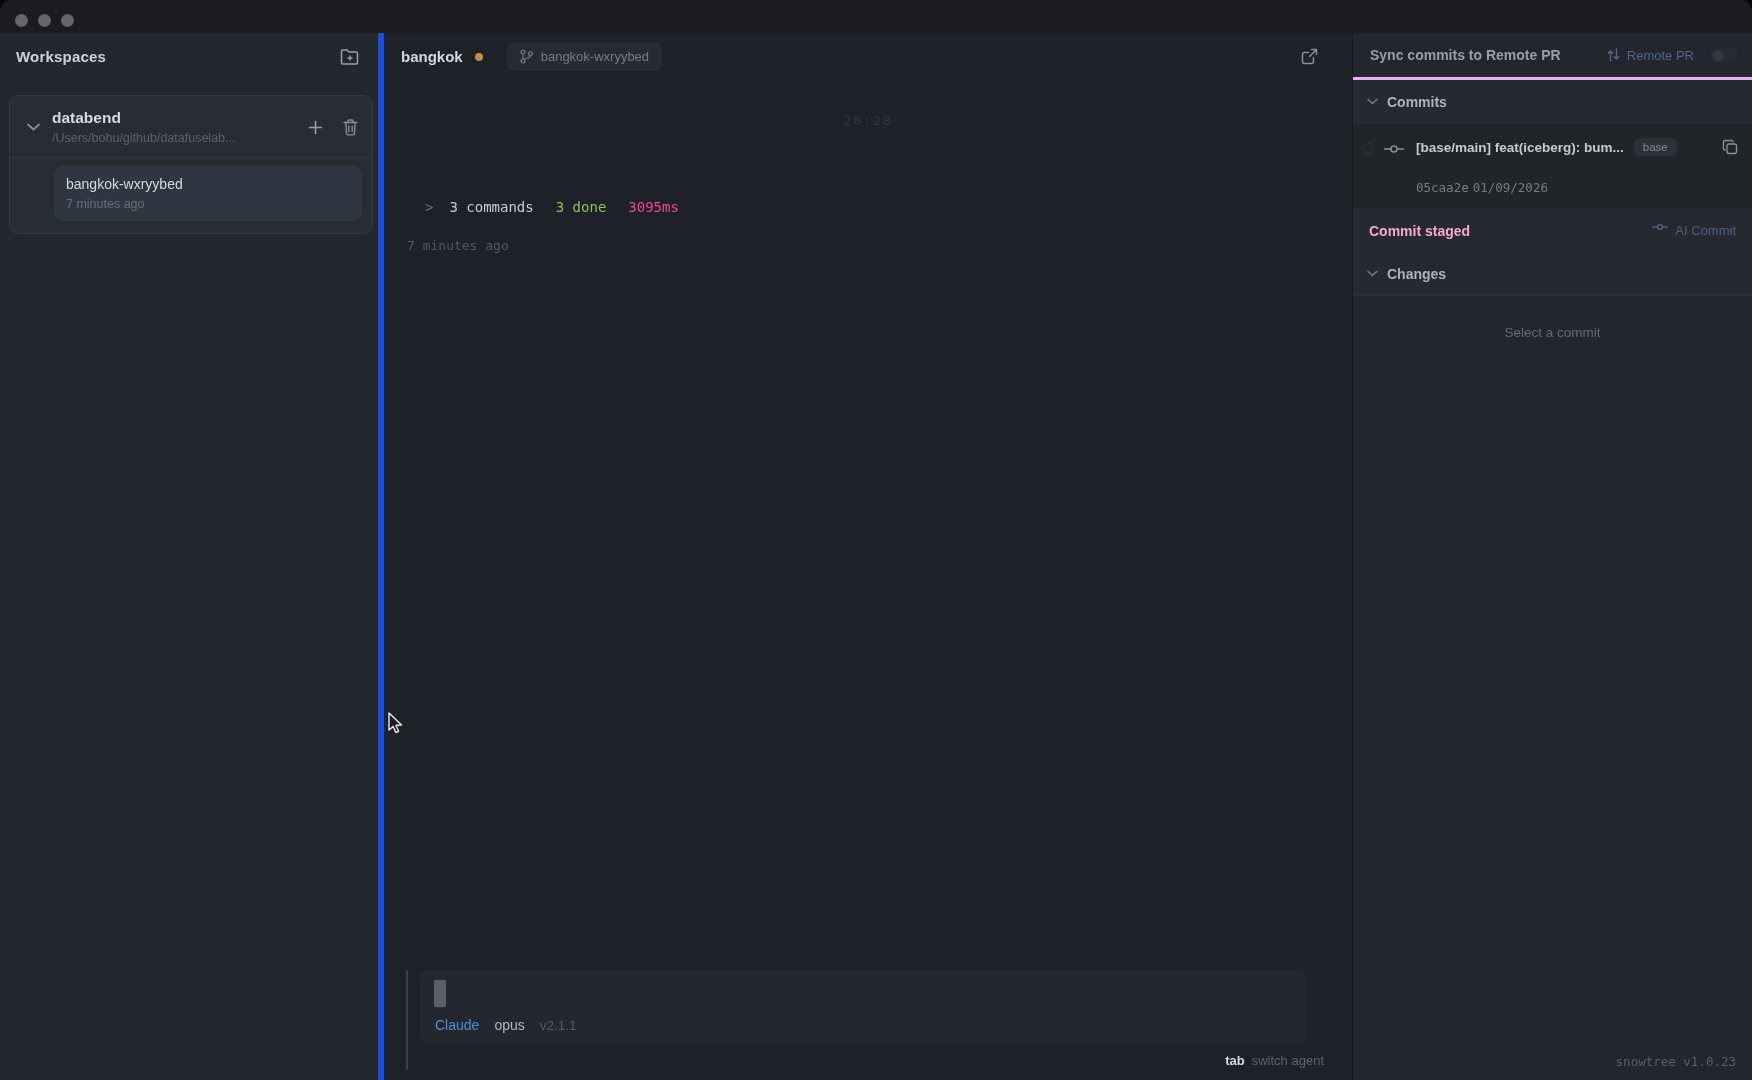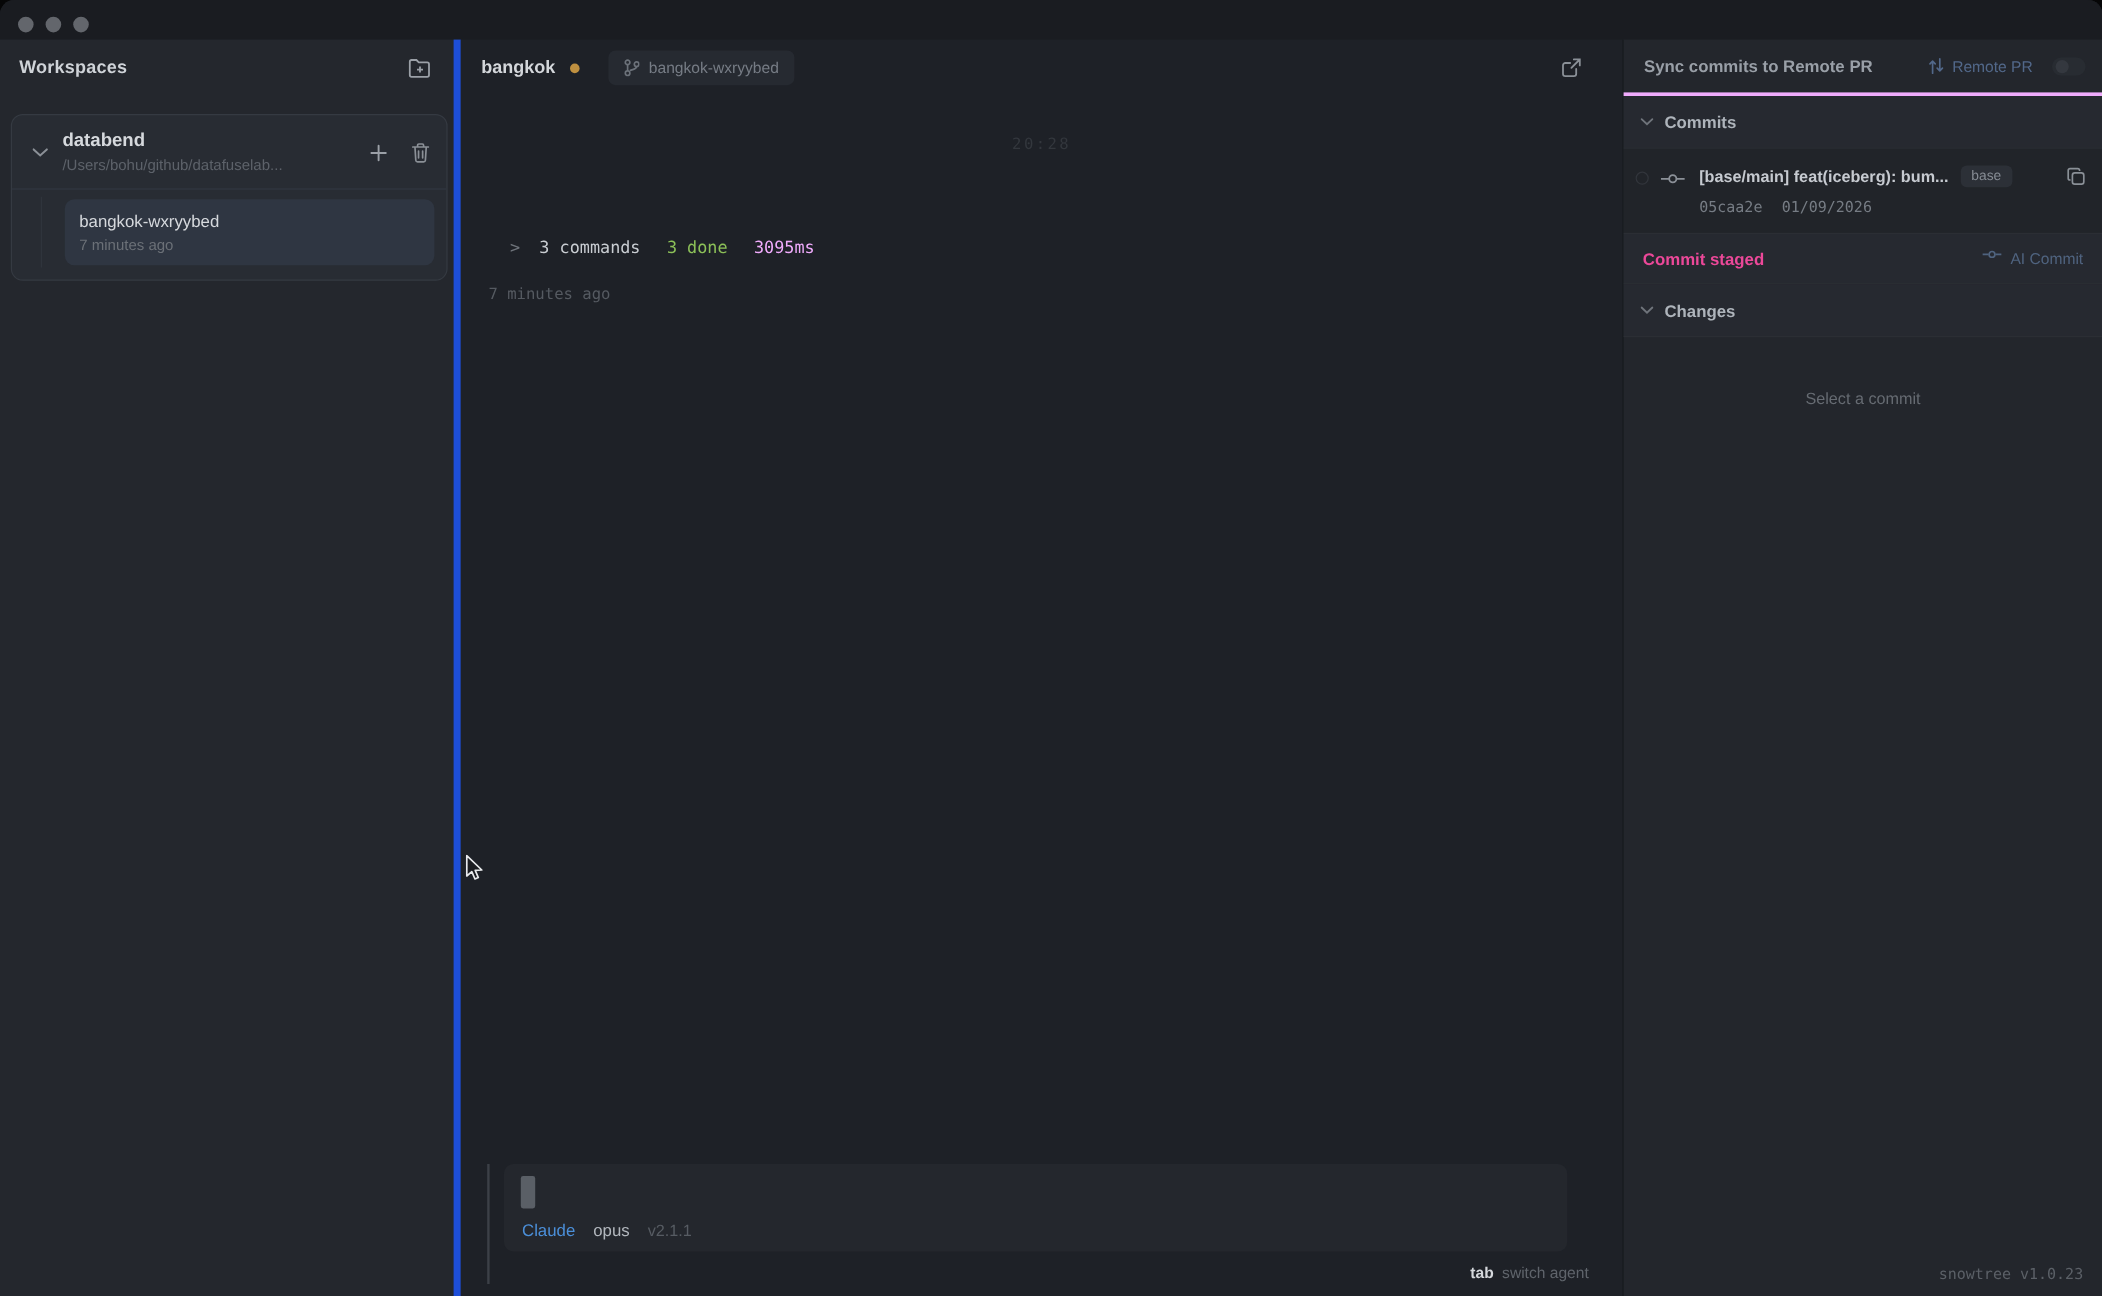--- a/index.html
+++ b/index.html
@@ -44,21 +44,21 @@
   #branch-tab { display:flex; align-items:center; gap:8px; background:#262a31; border-radius:6px; padding:7px 13px; margin-left:24px; color:#767c85; }
   #branch-tab .label { font-size:13px; color:#767c85; }
   #open-external { margin-left:auto; color:#8a9097; display:flex; }
 
   #clock { position:absolute; top:80px; left:0; width:100%; text-align:center; font-size:13px; letter-spacing:2px; color:#33373d; }
 
   #summary-row { position:absolute; left:41px; top:166px; display:flex; align-items:center; font-size:14px; }
   #summary-chevron { color:#6f747b; margin-right:16px; }
   #summary-commands { color:#c9cdd2; margin-right:22px; }
   #summary-done { color:#8cc058; margin-right:22px; }
-  #summary-duration { color:#f0abfc; }
+  #summary-duration { color:#ec4899; }
   #main-timestamp { position:absolute; left:23px; top:205px; font-size:13px; color:#555a61; }
 
   #composer-line { position:absolute; left:22px; top:937px; width:2px; height:100px; background:#3c4047; }
   #composer { position:absolute; left:36px; right:46px; top:937px; height:73px; background:#24272d; border-radius:8px; padding:10px 14px; }
   #composer-cursor { width:12px; height:27px; background:#5a5f66; border-radius:2px; }
   #agent-row { position:absolute; left:15px; bottom:10px; display:flex; align-items:baseline; gap:15px; }
   #agent-name { font-size:14px; font-weight:500; color:#4b8fd9; }
   #agent-model { font-size:14px; color:#b2b7bd; }
   #agent-version { font-size:13.5px; color:#575c63; }
 
@@ -78,24 +78,24 @@
   .section-header .label { font-size:14px; font-weight:600; color:#aeb4bb; }
 
   #commit-item { display:flex; padding:14px 14px 14px 8px; background:#212429; border-bottom:1px solid #2b2e34; }
   #commit-radio { width:11px; height:11px; border:1.5px solid #3f434b; border-radius:50%; margin:5px 10px 0 2px; flex:none; opacity:.55; }
   #commit-glyph { margin-top:6px; flex:none; color:#8b9097; }
   #commit-content { margin-left:12px; flex:1; min-width:0; }
   #commit-line1 { display:flex; align-items:center; gap:10px;text-align:right; }
   #commit-message { font-size:13.5px; font-weight:600; color:#c6cad0; white-space:nowrap; }
   #commit-badge { font-size:11.5px; color:#868c94; background:#2c3037; border-radius:5px; padding:3px 9px; flex:none; }
   #commit-copy { margin-left:auto; color:#8a9097; flex:none; display:flex; }
-  #commit-meta { display:flex; gap:16px; margin-top:9px; font-size:12.5px; color:#767c84; }
+  #commit-meta { display:flex; gap:4px; margin-top:24px; font-size:12.5px; color:#767c84; }
 
   #staged-row { height:42px; display:flex; align-items:center; padding:0 16px; background:#262930; border-bottom:1px solid #2b2e34; }
-  #staged-label { font-size:14px; font-weight:600; color:#ec4899; }
+  #staged-label { font-size:14px; font-weight:600; color:#f9a8d4; }
   #ai-commit-btn { margin-left:auto; display:flex; align-items:flex-start; gap:7px; color:#4f637f; font-size:13px; }
 
   #panel-empty { position:absolute; top:292px; left:0; width:100%; text-align:center; font-size:13.5px; color:#666b72; }
   #panel-version { position:absolute; right:16px; bottom:11px; font-size:12.5px; color:#5b6067; }
 
   
   #mouse-cursor { position:absolute; left:386px; top:712px; z-index:50; }
 
   svg { display:block; }
 </style>

